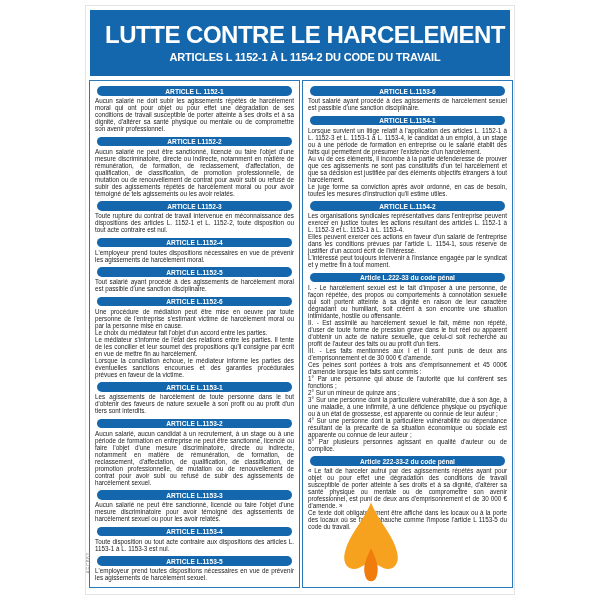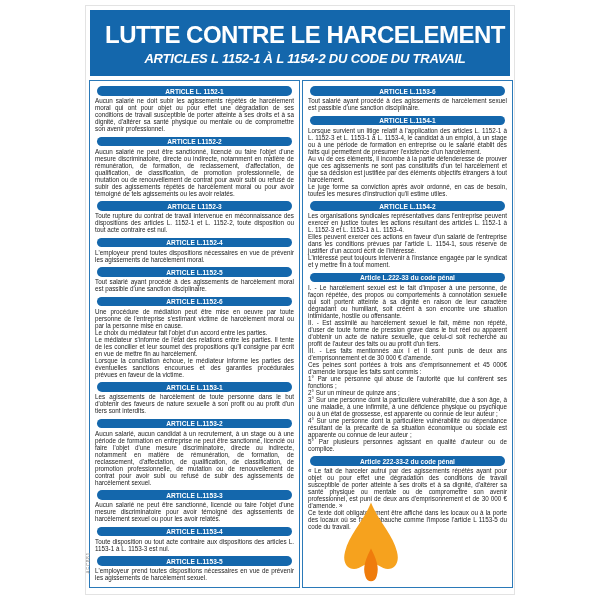--- a/index.html
+++ b/index.html
@@ -14,21 +14,21 @@
   }
   .header-band{
     position:absolute;left:4px;top:4px;right:4px;height:66px;
     background:#1467ac;color:#ffffff;text-align:center;overflow:hidden;padding-left:10px;
   }
   .poster-title{
     font-weight:bold;font-size:24px;letter-spacing:-0.5px;
     margin-top:11px;white-space:nowrap;
   }
   .poster-subtitle{
-    font-weight:bold;font-size:13px;letter-spacing:-0.2px;margin-top:2px;white-space:nowrap;font-style:italic;
+    font-weight:bold;font-size:11px;letter-spacing:-0.2px;margin-top:2px;white-space:nowrap;
   }
   .colbox{
     position:absolute;top:74px;bottom:6px;width:211px;
     border:1px solid #2a79b8;background:#ffffff;box-sizing:border-box;
     padding:5px;display:flex;flex-direction:column;gap:4.5px;overflow:hidden;
   }
   .colbox.left{left:3px;}
   .colbox.right{left:216px;}
   .article-pill{
     background:#1467ac;color:#ffffff;font-weight:bold;font-size:6.6px;

